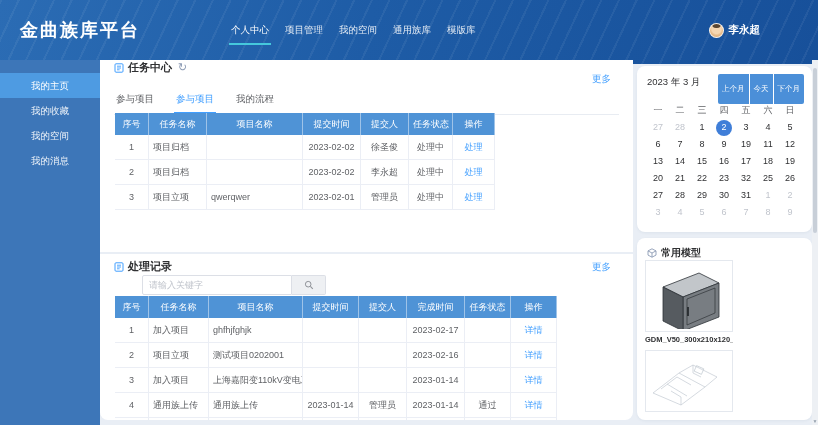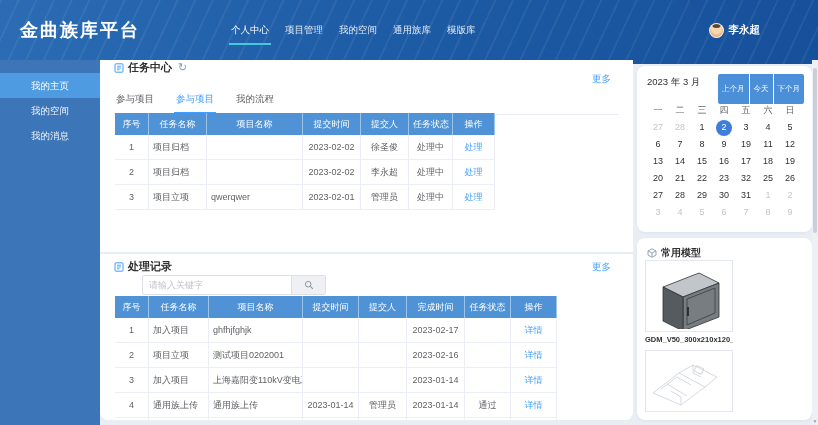--- a/index.html
+++ b/index.html
@@ -108,20 +108,21 @@
         <div class="nav-item">模版库</div>
       </div>
     <div class="user-box">
       <span class="avatar"></span>
       <span class="user-name">李永超</span>
     </div>
   </div>
 
   <div class="sidebar">
       <div class="side-item active">我的主页</div>
+      <div class="side-item">我的收藏</div>
       <div class="side-item">我的空间</div>
       <div class="side-item">我的消息</div>
     </div>
 
   <div class="card1">
     <div class="sec-head" style="top:0;">
       <svg class="doc-ico" viewBox="0 0 10 10">
           <rect x="1" y="0.8" width="8" height="8.4" rx="1" fill="none" stroke="#409eff" stroke-width="1"></rect>
           <line x1="3" y1="3.2" x2="7" y2="3.2" stroke="#409eff" stroke-width="0.9"></line>
           <line x1="3" y1="5" x2="7" y2="5" stroke="#409eff" stroke-width="0.9"></line>

